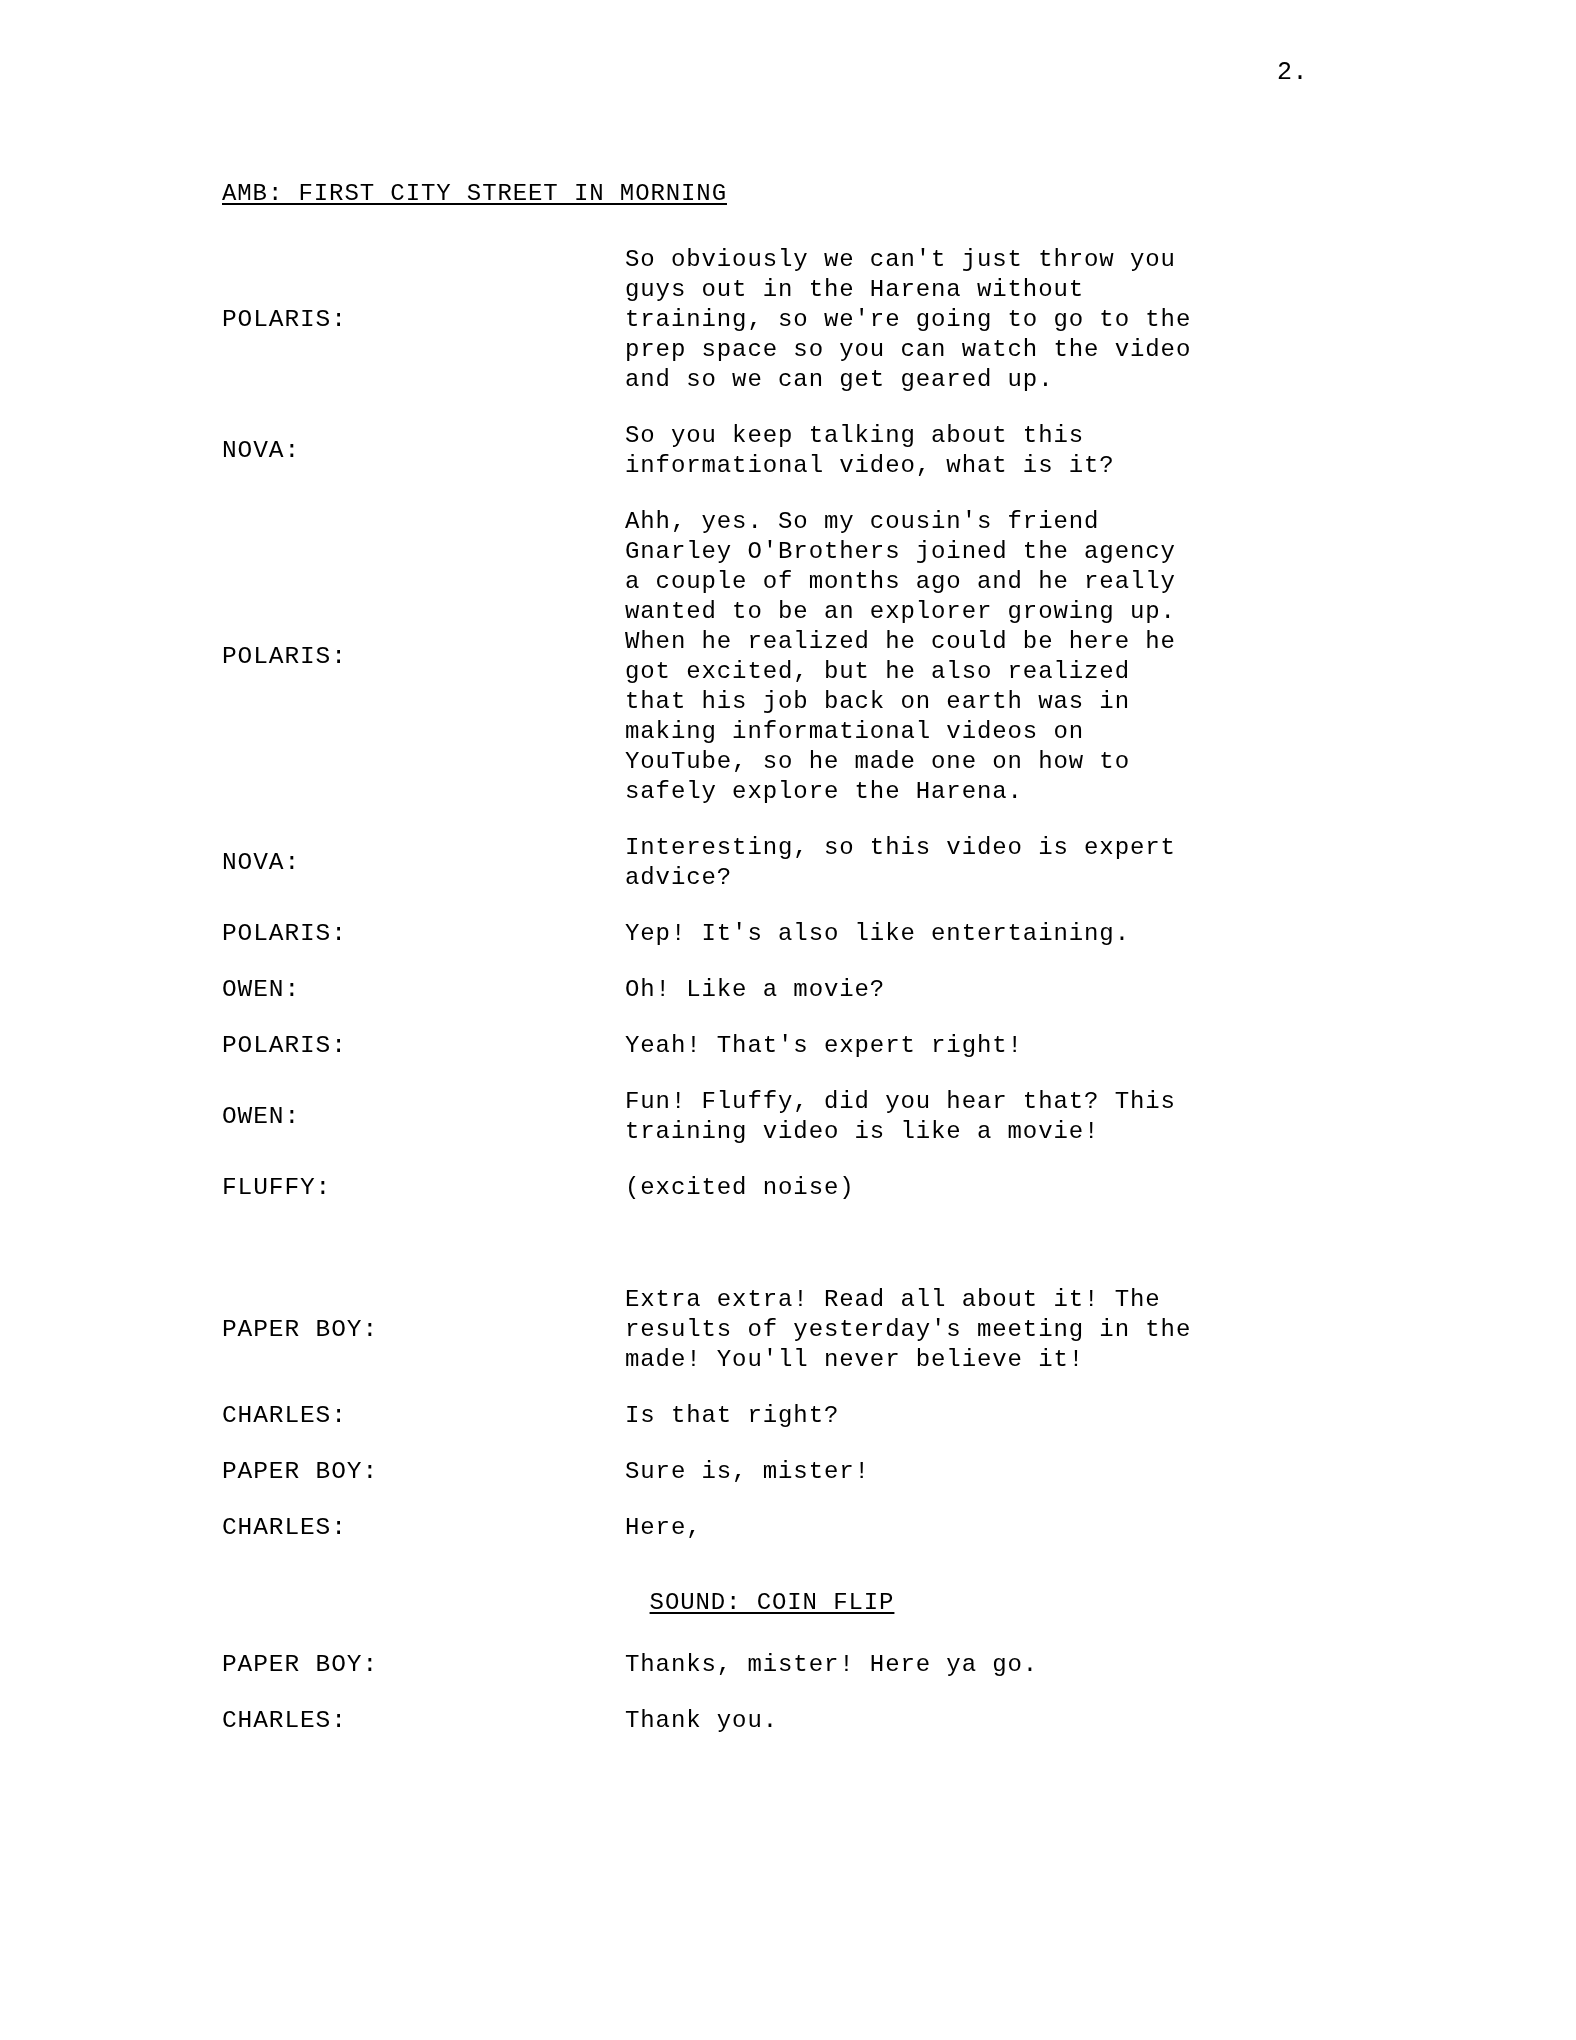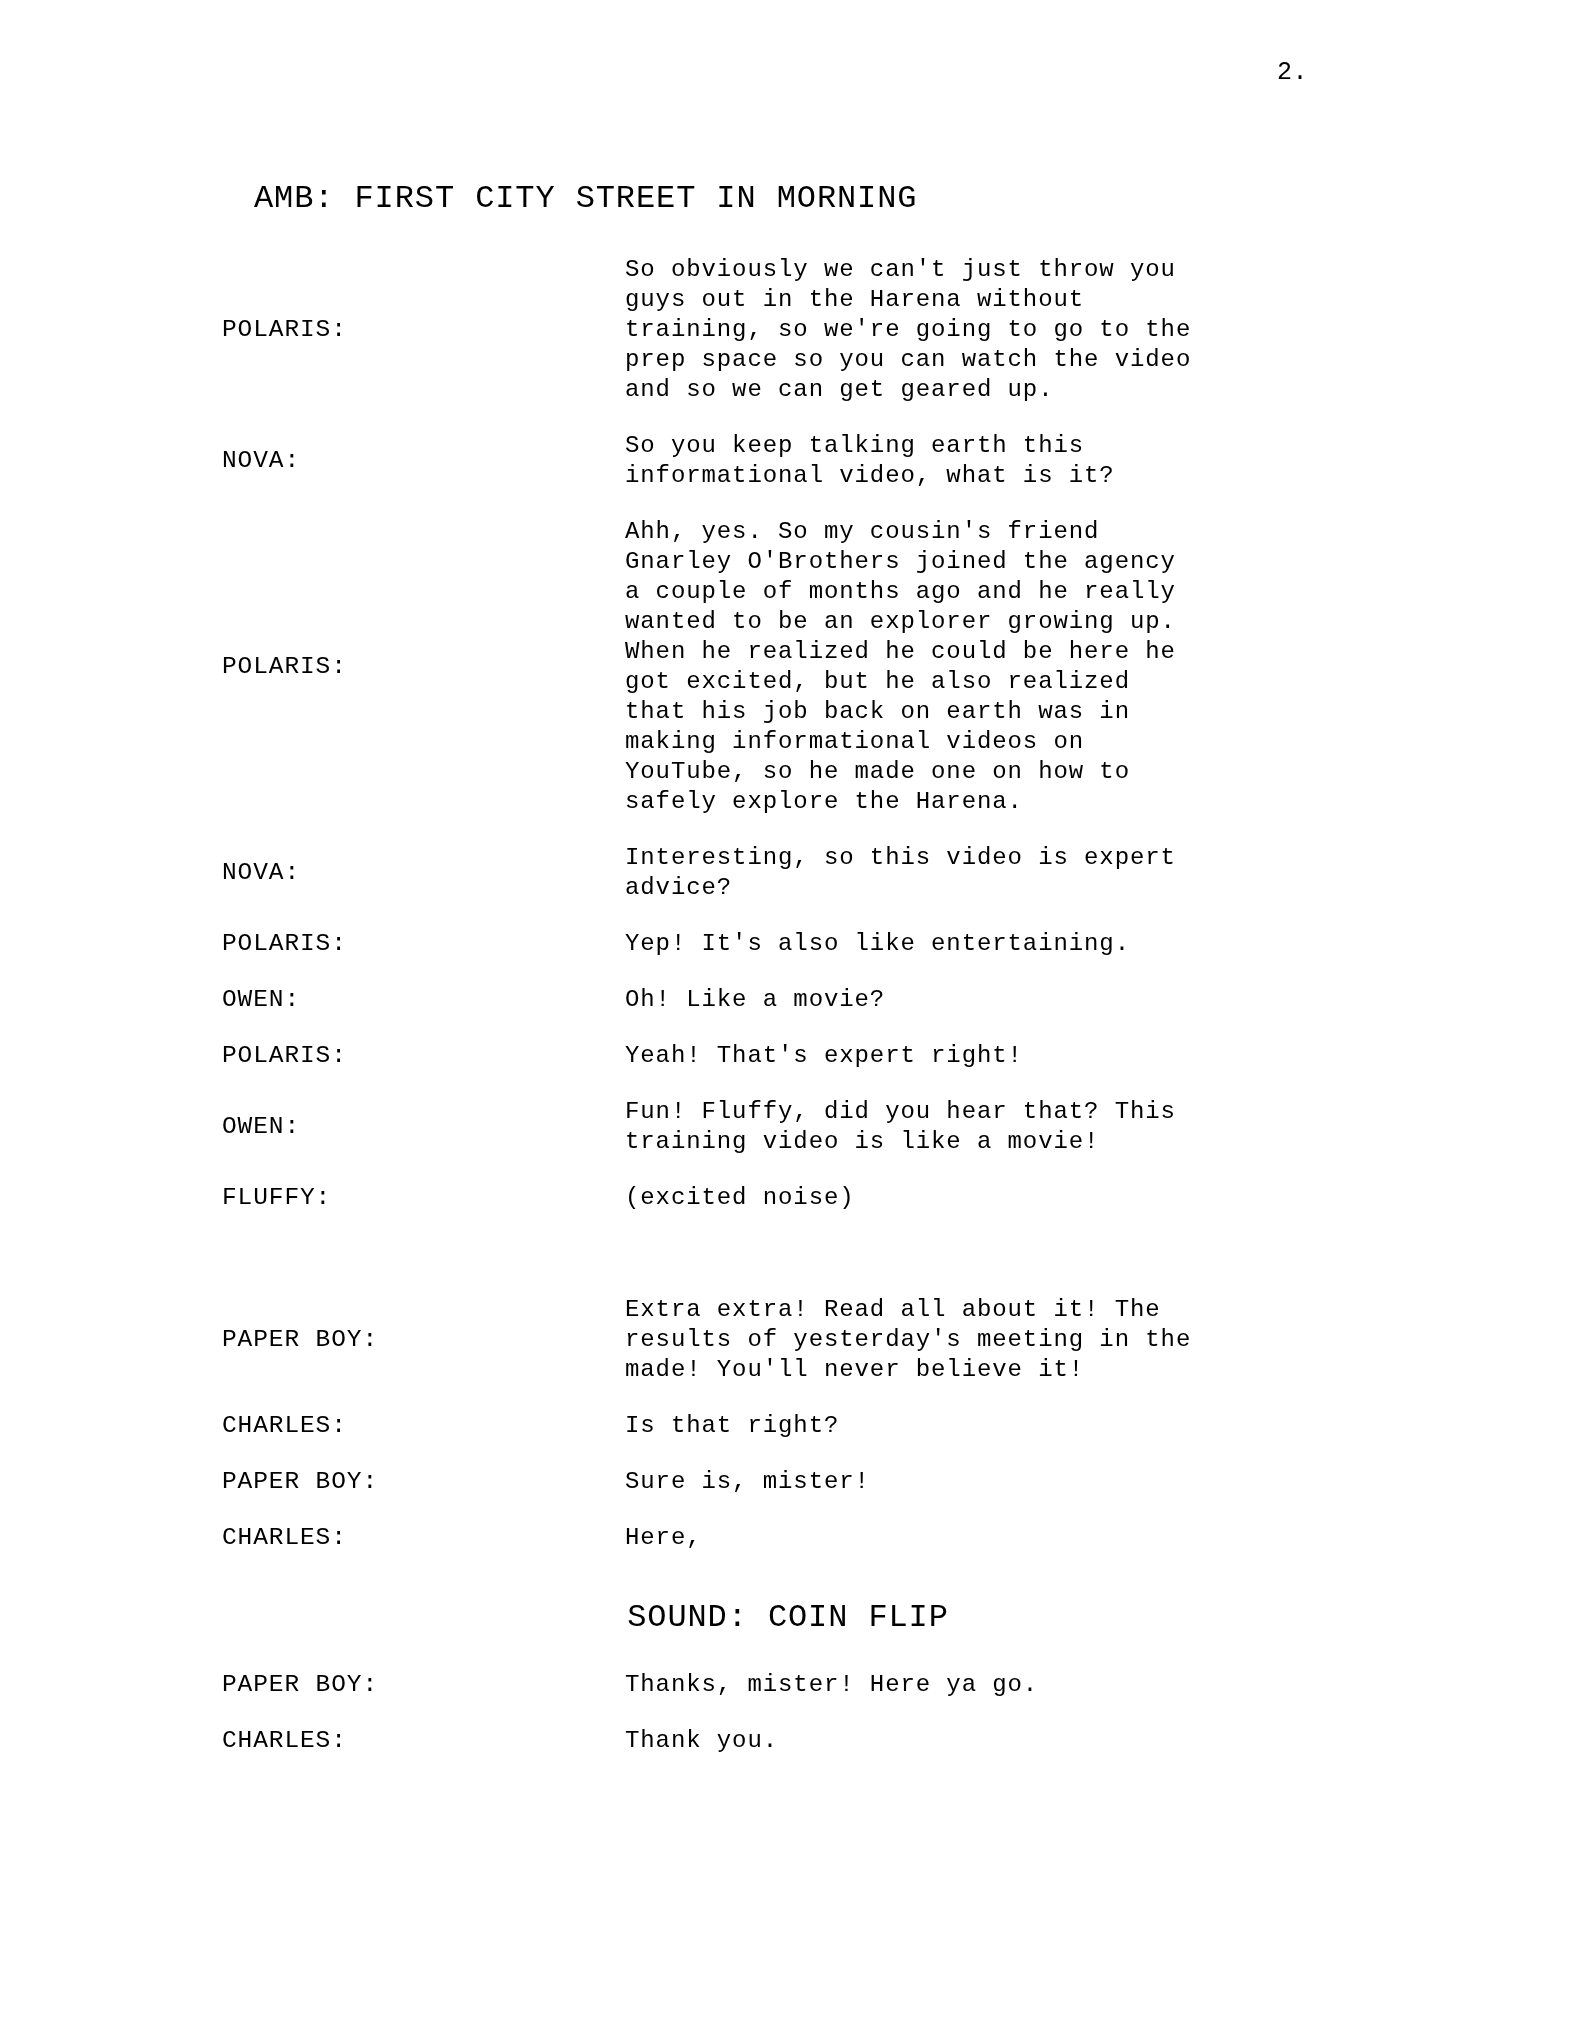--- a/index.html
+++ b/index.html
@@ -23,26 +23,26 @@
     font-size: 25px;
     letter-spacing: 0.5px;
   }
   .content {
     position: absolute;
     left: 222px;
     top: 180px;
     width: 1100px;
   }
   .slug {
-    font-size: 32px;
+    font-size: 24px;
     letter-spacing: 0.9px;
+    text-decoration: underline;
     text-underline-offset: 3px;
     margin-bottom: 38px;
     white-space: pre;
-    margin-left: 32px;
   }
   .slug.second {
     margin-top: 46px;
     margin-bottom: 34px;
     text-align: center;
   }
   .line {
     display: flex;
     align-items: center;
     margin-bottom: 26px;
@@ -82,21 +82,21 @@
       <div class="speaker">POLARIS:</div>
       <div class="dialogue">So obviously we can't just throw you
 guys out in the Harena without
 training, so we're going to go to the
 prep space so you can watch the video
 and so we can get geared up.</div>
     </div>
 
     <div class="line">
       <div class="speaker">NOVA:</div>
-      <div class="dialogue">So you keep talking earth this
+      <div class="dialogue">So you keep talking about this
 informational video, what is it?</div>
     </div>
 
     <div class="line">
       <div class="speaker">POLARIS:</div>
       <div class="dialogue">Ahh, yes. So my cousin's friend
 Gnarley O'Brothers joined the agency
 a couple of months ago and he really
 wanted to be an explorer growing up.
 When he realized he could be here he

